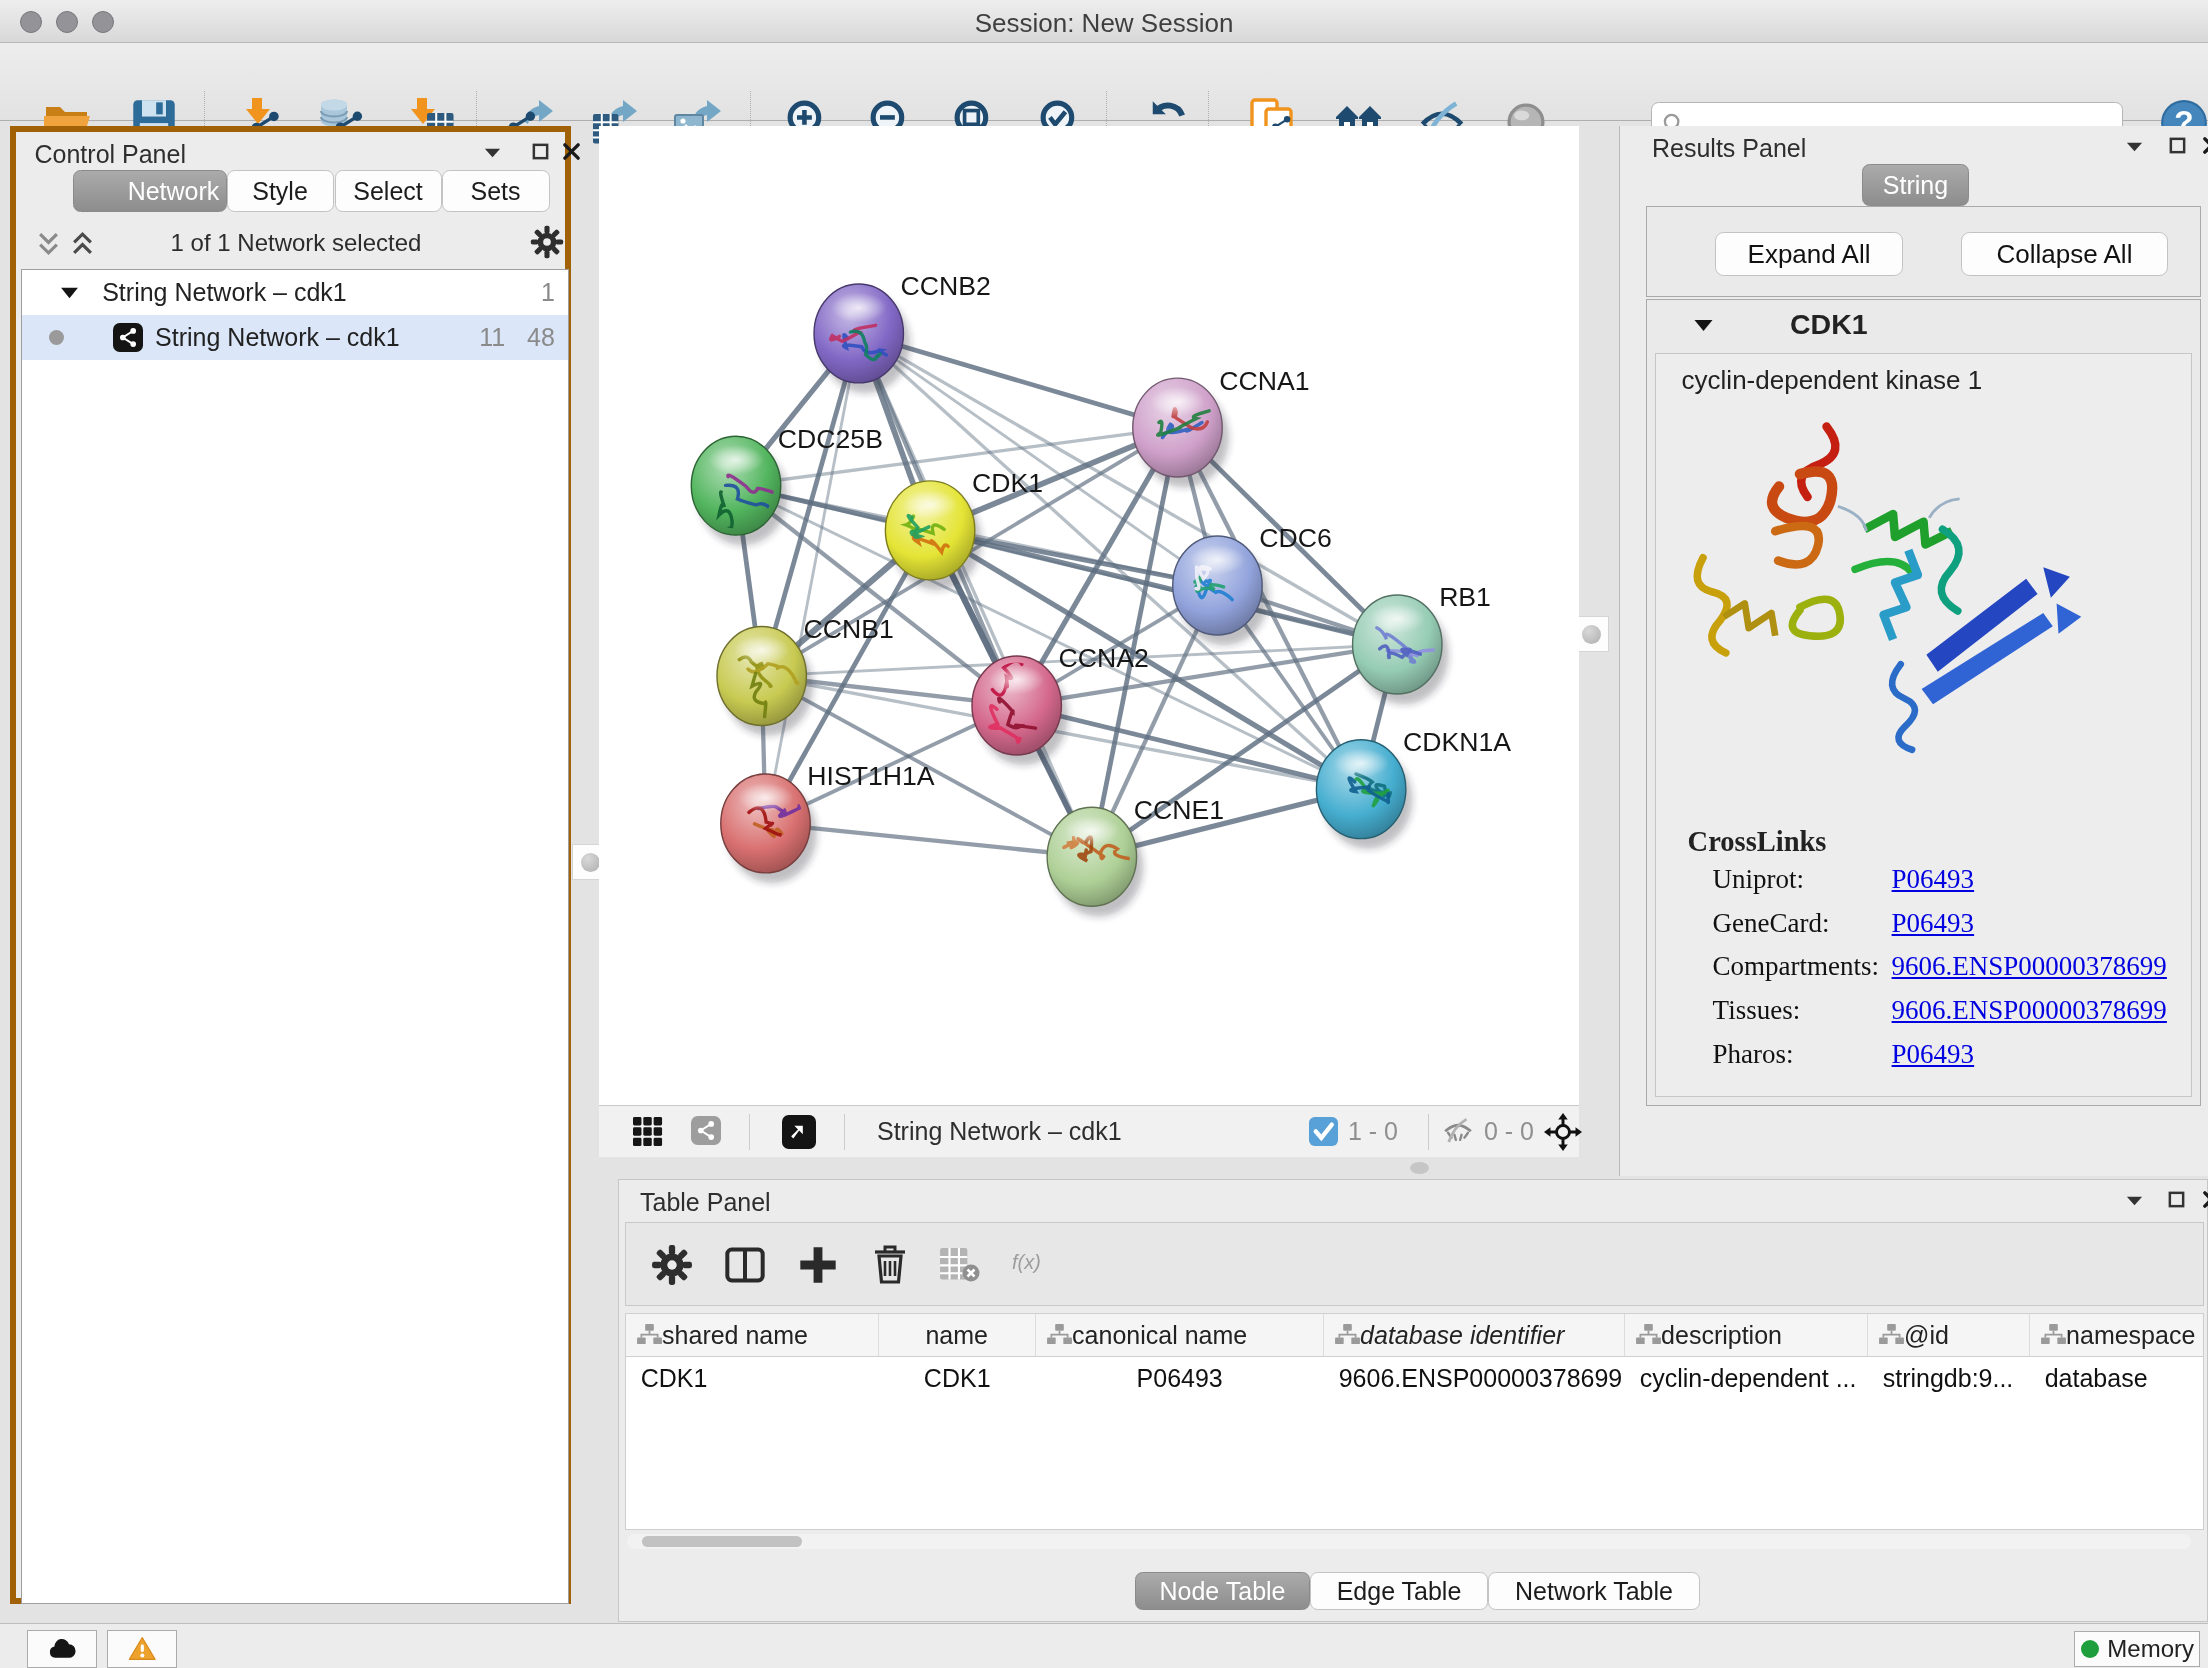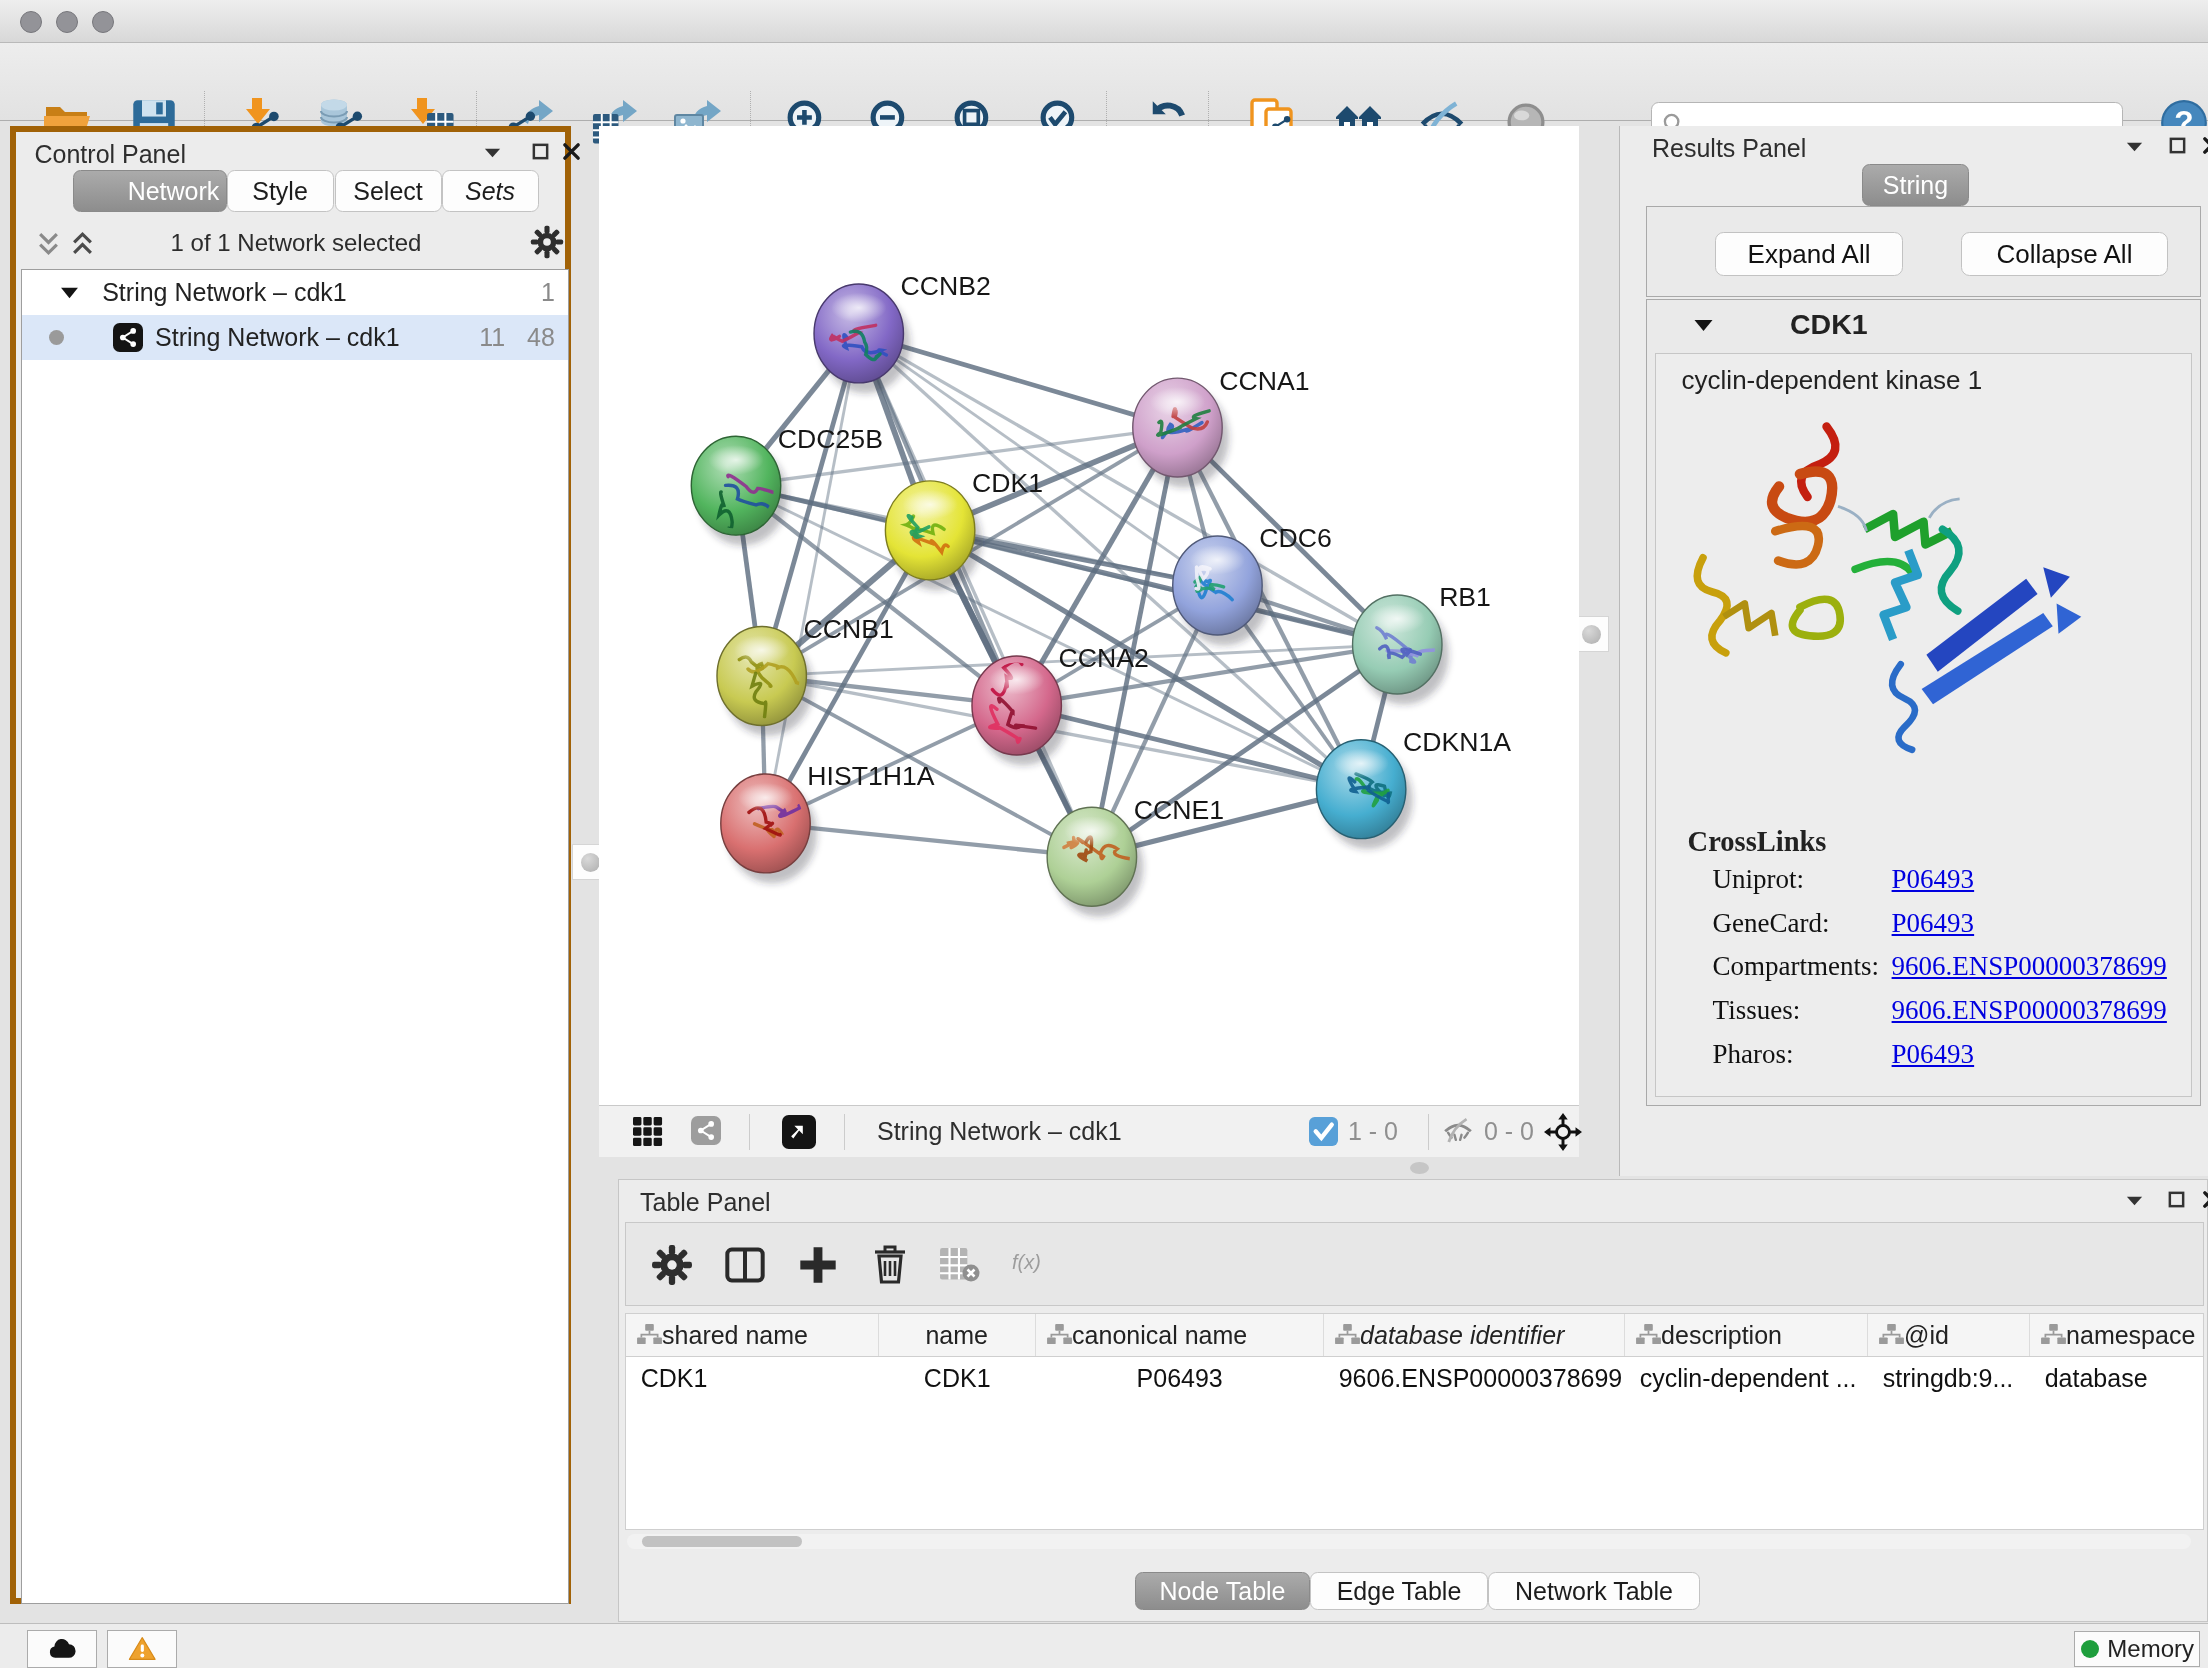--- a/index.html
+++ b/index.html
@@ -89,20 +89,21 @@
 </style>
 </head>
 <body>
 
 <div class="app">
 
   <div class="titlebar">
     <span class="light" style="left:20px"></span>
     <span class="light" style="left:56px"></span>
     <span class="light" style="left:92px"></span>
+    <div class="wtitle">Session: New Session</div>
   </div>
 
   <div class="toolbar">
     <div class="tbtn" style="left:37px">
         <span>
           <svg viewBox="0 0 48 40" width="100%" height="100%">
             <path d="M3 5h14l5 5h22v7H3z" fill="#c87f16"></path>
             <path d="M1 14h46l-7 23H1z" fill="#f0a23c"></path>
           </svg>
         </span>
@@ -327,21 +328,21 @@
       </span>
     <span class="abs pbtn" style="left:546px;top:9.5px">
         <svg viewBox="0 0 20 20" width="100%" height="100%">
           <path d="M3 3l14 14M17 3L3 17" stroke="#1a1a1a" stroke-width="3.6" stroke-linecap="round"></path>
         </svg>
       </span>
     <div id="cp-tabs">
         <div class="tab sel" style="left: 57px; top: 38px; width: 154px; padding-left: 48px;">Network</div>
         <div class="tab" style="left: 211px; top: 38px; width: 107px;">Style</div>
         <div class="tab" style="left: 319px; top: 38px; width: 107px;">Select</div>
-        <div class="tab" style="left: 426px; top: 38px; width: 97px; font-style: italic;">Sets</div>
+        <div class="tab" style="left: 426px; top: 38px; width: 108px;">Sets</div>
       </div>
     <span class="abs" style="left:21px;top:99px;width:23px;height:25px">
         <svg viewBox="0 0 22 24" width="100%" height="100%">
           <path d="M3 3l8 8 8-8M3 13l8 8 8-8" stroke="#8a8a8a" stroke-width="3" fill="none"></path>
         </svg>
       </span>
     <span class="abs" style="left:55px;top:99px;width:23px;height:25px">
         <svg viewBox="0 0 22 24" width="100%" height="100%">
           <path d="M3 11l8-8 8 8M3 21l8-8 8 8" stroke="#4a4a4a" stroke-width="3" fill="none"></path>
         </svg>

